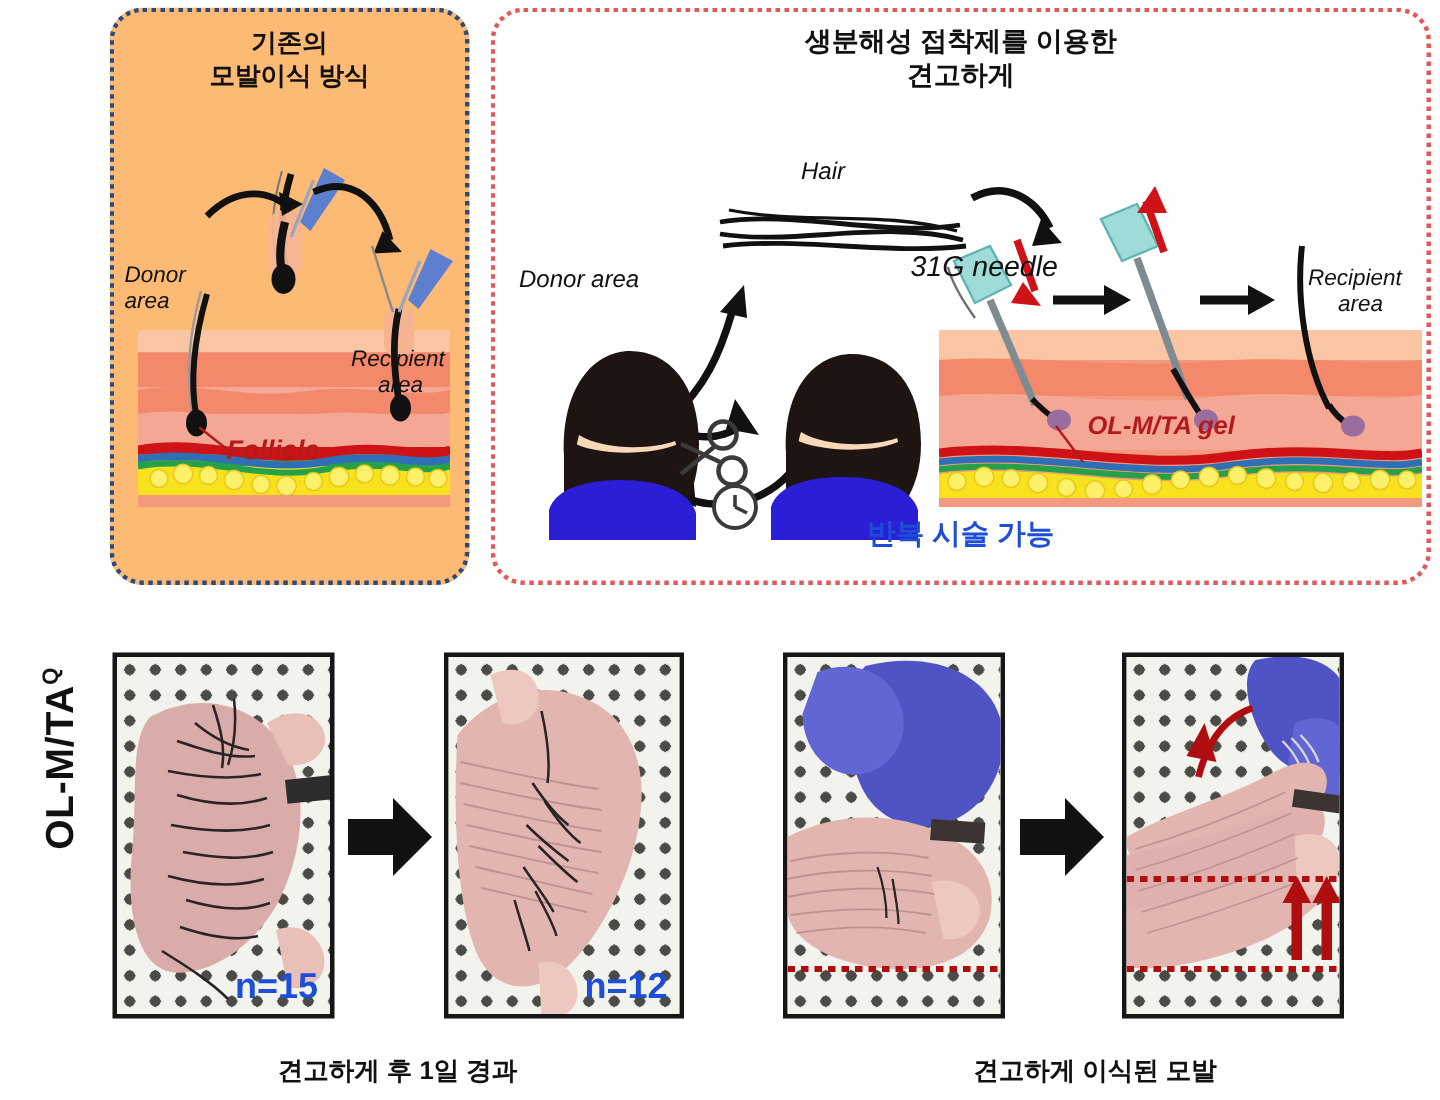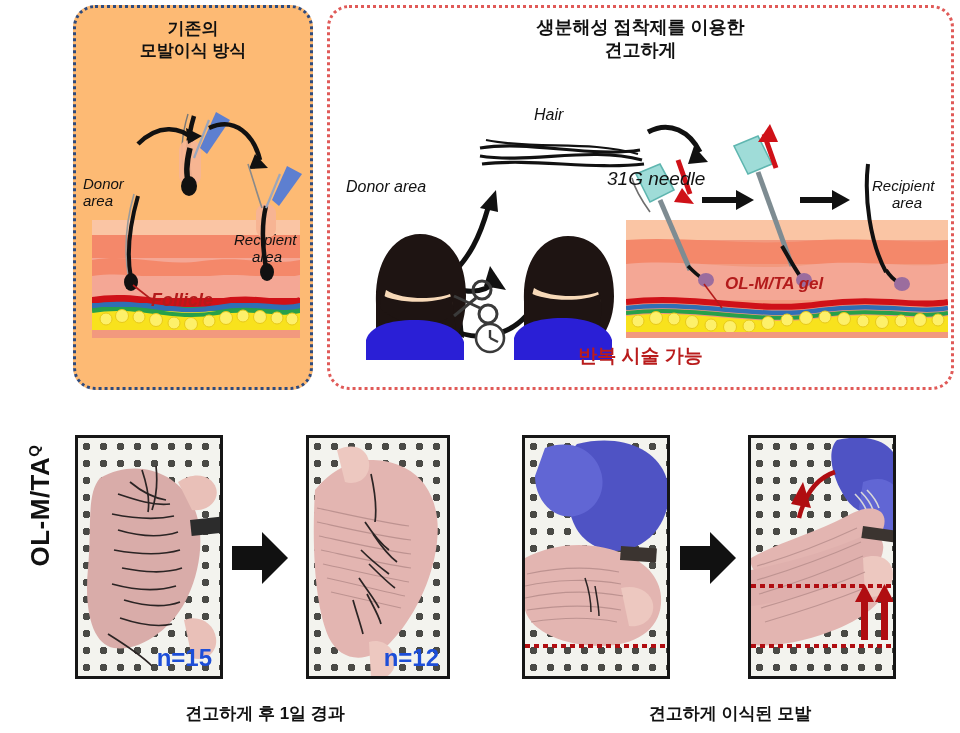--- a/index.html
+++ b/index.html
@@ -19,21 +19,21 @@
     position:absolute;left:0;right:0;text-align:center;
     font-weight:bold;color:#111;line-height:1.28;
   }
   #title-conventional{top:10px;font-size:17px;}
   #title-biodegradable{top:8px;font-size:18px;}
 
   .panel-footer{
     position:absolute;left:0;right:0;text-align:center;font-weight:bold;font-size:19px;
   }
   #footer-conventional{bottom:22px;color:#2b6cb8;}
-  #footer-biodegradable{bottom:18px;color:#b91c1c;}
+  #footer-biodegradable{bottom:18px;color:#1d4ed8;}
 
   
   .skin{position:absolute;overflow:hidden;background:#f2997e;}
   .skin .epi  {position:absolute;left:0;right:0;top:0;height:13%;background:#fac5a4;}
   .skin .epi2 {position:absolute;left:0;right:0;top:13%;height:19%;background:#f4886a;}
   .skin .derm {position:absolute;left:0;right:0;top:32%;height:34%;background:#f4a795;}
   .skin .red  {position:absolute;left:0;right:0;top:66%;height:4.5%;background:#cf1118;}
   .skin .blue {position:absolute;left:0;right:0;top:70.5%;height:3.5%;background:#2f6fb5;}
   .skin .green{position:absolute;left:0;right:0;top:74%;height:3.2%;background:#27a04a;}
   .skin .fat  {position:absolute;left:0;right:0;top:77.2%;height:14%;background:#f8e21d;}
@@ -328,21 +328,21 @@
         <path d="M52,44 C64,54 76,60 88,62"></path>
       </g>
     </svg>
     <div class="nlabel" style="right:8px;bottom:4px;">n=15</div>
   </div>
 
   <svg class="blackarrow" style="left:232px;top:98px;" width="58" height="56">
     <polygon points="0,16 30,16 30,2 56,28 30,54 30,40 0,40" fill="#111"></polygon>
   </svg>
 
-  <div class="photo" style="left:306px;top:3px;width:144px;height:244px;">
+  <div class="photo" style="left:296px;top:3px;width:160px;height:244px;">
     <div class="dotbg"></div>
     <svg width="148" height="244" style="position:absolute;left:0;top:0;">
       <path d="M6,52 C30,22 66,14 96,30 C120,42 132,70 128,104
                C124,142 104,182 80,206 C58,226 32,224 20,200
                C8,174 2,120 6,52 Z" fill="#e3b5b1"></path>
       <path d="M28,12 C44,4 58,10 60,24 C62,38 50,48 36,44" fill="#edc8c0"></path>
       <path d="M60,204 C74,200 86,210 86,224 C86,236 74,244 62,240" fill="#edc8c0"></path>
       <g stroke="#b98f8d" stroke-width="1.2" fill="none" opacity="0.9">
         <path d="M8,70 C36,76 70,84 100,88"></path>
         <path d="M8,84 C36,90 70,98 102,102"></path>

